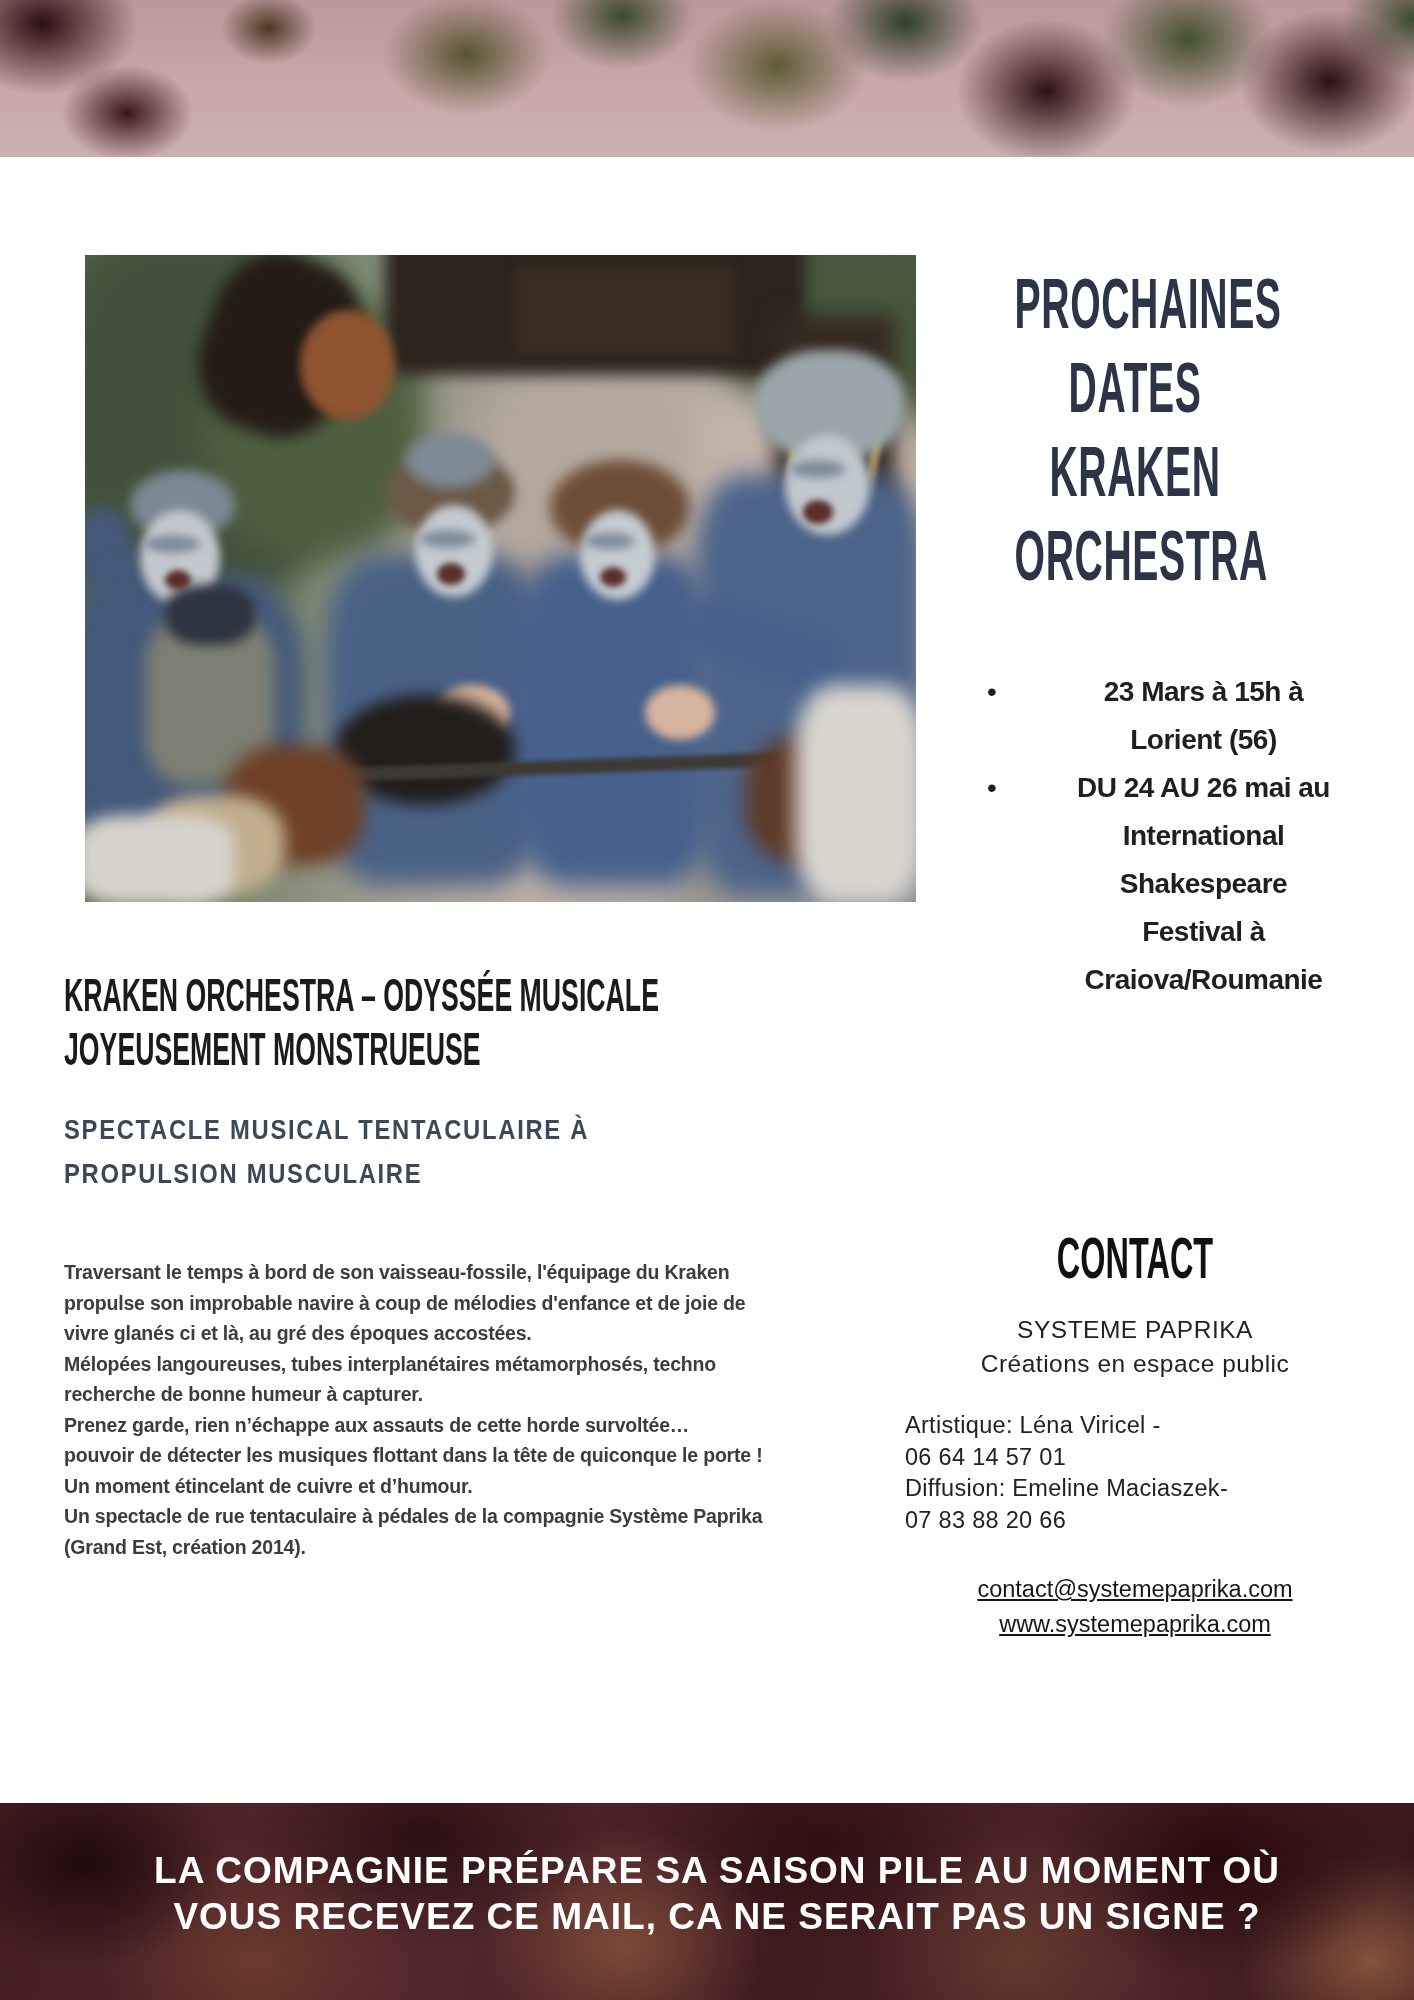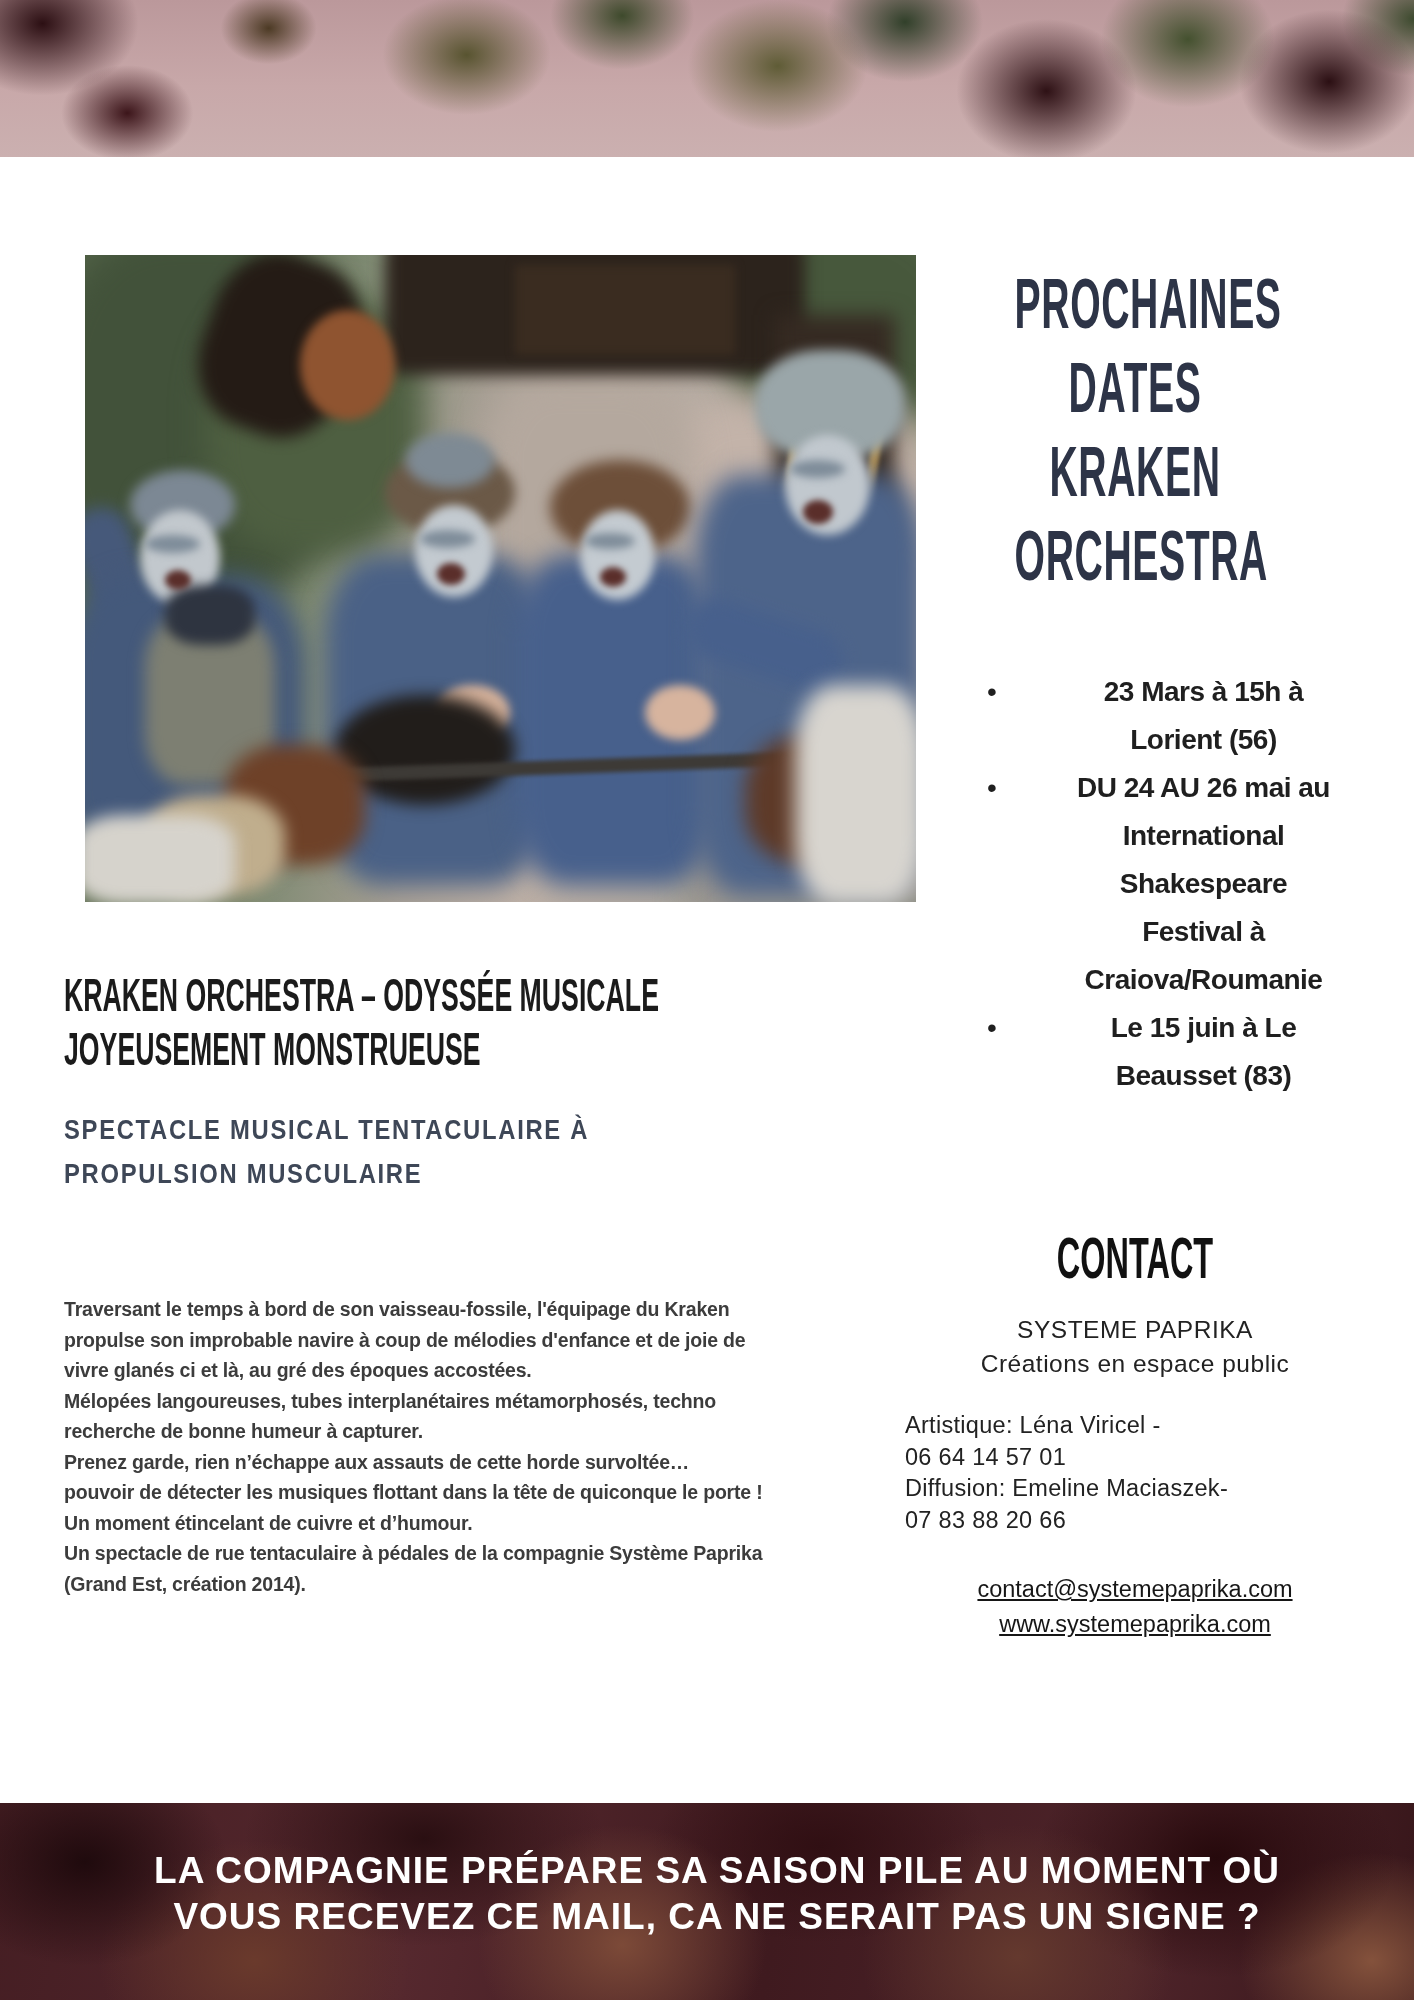--- a/index.html
+++ b/index.html
@@ -49,21 +49,21 @@
     font-size:23.5px;line-height:35px;font-weight:400;}
   .links-block a{color:#161616;text-decoration:underline;}
 
   
   .article-title{position:absolute;left:64px;top:968px;width:1200px;
     font-size:46px;line-height:54px;font-weight:700;color:#1b1b1b;
     transform:scaleX(.58);transform-origin:0 0;white-space:nowrap;}
   .article-subtitle{position:absolute;left:64px;top:1108px;width:900px;
     font-size:28px;line-height:44px;font-weight:700;color:#3e4757;letter-spacing:2px;
     transform:scaleX(.85);transform-origin:0 0;white-space:nowrap;}
-  .article-body{position:absolute;left:64px;top:1294px;width:760px;}
+  .article-body{position:absolute;left:64px;top:1257px;width:760px;}
   .body-line{font-size:19.5px;line-height:30.5px;font-weight:700;color:#3c3c3c;
     letter-spacing:-.2px;white-space:nowrap;}
 
   
   .footer-band{position:absolute;left:0;top:1803px;width:1414px;height:197px;
     background:
       radial-gradient(ellipse 220px 160px at 6% 30%, #1f0a0d 0%, rgba(31,10,13,0) 65%),
       radial-gradient(ellipse 260px 200px at 18% 80%, #6a3a2c 0%, rgba(106,58,44,0) 60%),
       radial-gradient(ellipse 300px 180px at 30% 18%, #2a0f12 0%, rgba(42,15,18,0) 60%),
       radial-gradient(ellipse 240px 200px at 44% 72%, #7c4a38 0%, rgba(124,74,56,0) 60%),
@@ -143,24 +143,20 @@
       <div class="date-line">23 Mars à 15h à</div>
       <div class="date-line">Lorient (56)</div>
     </li>
     <li>
       <div class="date-line">DU 24 AU 26 mai au</div>
       <div class="date-line">International</div>
       <div class="date-line">Shakespeare</div>
       <div class="date-line">Festival à</div>
       <div class="date-line">Craiova/Roumanie</div>
     </li>
-    <li>
-      <div class="date-line">Le 15 juin à Le</div>
-      <div class="date-line">Beausset (83)</div>
-    </li>
   </ul>
 
   <div class="article-title">
     <div>KRAKEN ORCHESTRA – ODYSSÉE MUSICALE</div>
     <div>JOYEUSEMENT MONSTRUEUSE</div>
   </div>
 
   <div class="article-subtitle">
     <div>SPECTACLE MUSICAL TENTACULAIRE À</div>
     <div>PROPULSION MUSCULAIRE</div>

